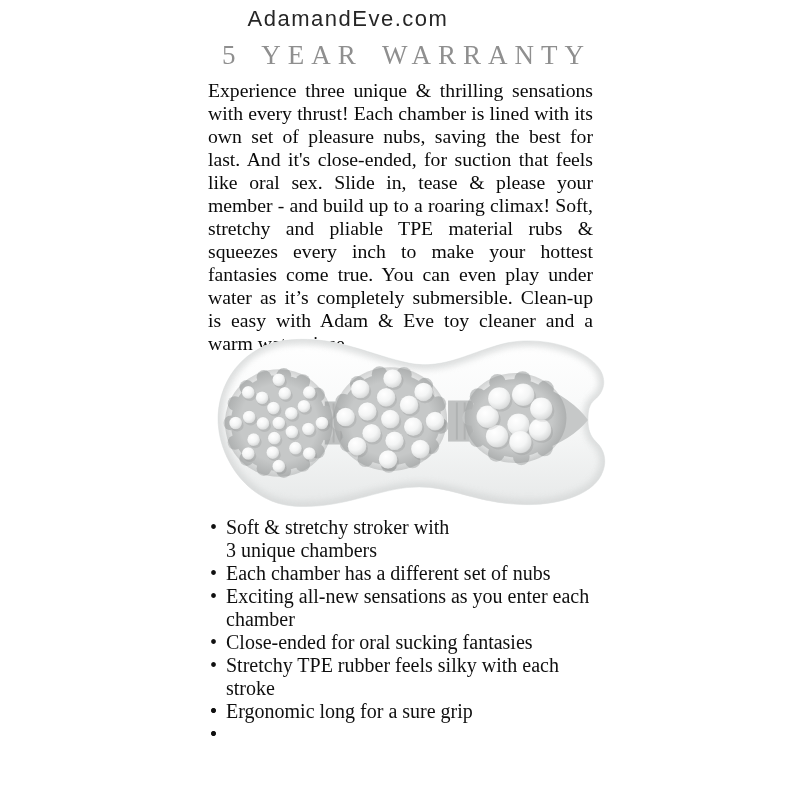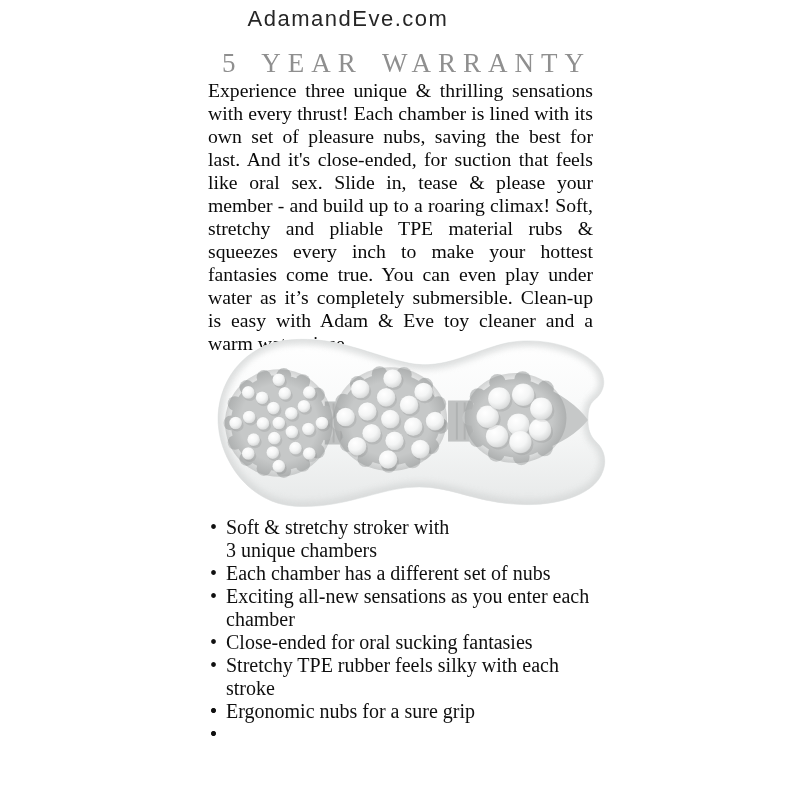--- a/index.html
+++ b/index.html
@@ -10,21 +10,20 @@
   .site-title{
     position:absolute;top:6px;left:0;width:696px;text-align:center;
     font-family:"Liberation Sans",sans-serif;font-size:22px;font-weight:400;
     letter-spacing:1.5px;color:#262626;
   }
   .warranty{
     position:absolute;top:40px;left:0;width:800px;text-align:center;
     font-family:"Liberation Serif",serif;font-size:27px;font-weight:400;
     letter-spacing:7px;word-spacing:6px;padding-left:13px;box-sizing:border-box;
     color:#8f8f8f;
-    margin-top:8px;
   }
   .description{
     position:absolute;top:79px;left:208px;width:385px;margin:0;
     font-size:19.7px;line-height:23px;text-align:justify;color:#0a0a0a;
   }
   .illustration{
     position:absolute;top:332px;left:196px;width:418px;height:181px;
   }
   .illustration svg{display:block;width:100%;height:100%;}
   .features{
@@ -256,21 +255,21 @@
         <span class="bullet">•</span>
         <span class="ftext">Stretchy TPE rubber feels silky with each stroke</span>
       </li>
 
       <li class="feature">
         <span class="bullet">•</span>
       </li>
 
       <li class="feature">
         <span class="bullet">•</span>
-        <span class="ftext">Ergonomic nubs for a sure grip</span>
+        <span class="ftext">Ergonomic long for a sure grip</span>
       </li>
 
       <li class="feature">
         <span class="bullet">•</span>
       </li>
 
       <li class="feature">
         <span class="bullet">•</span>
       </li>
     </ul>

